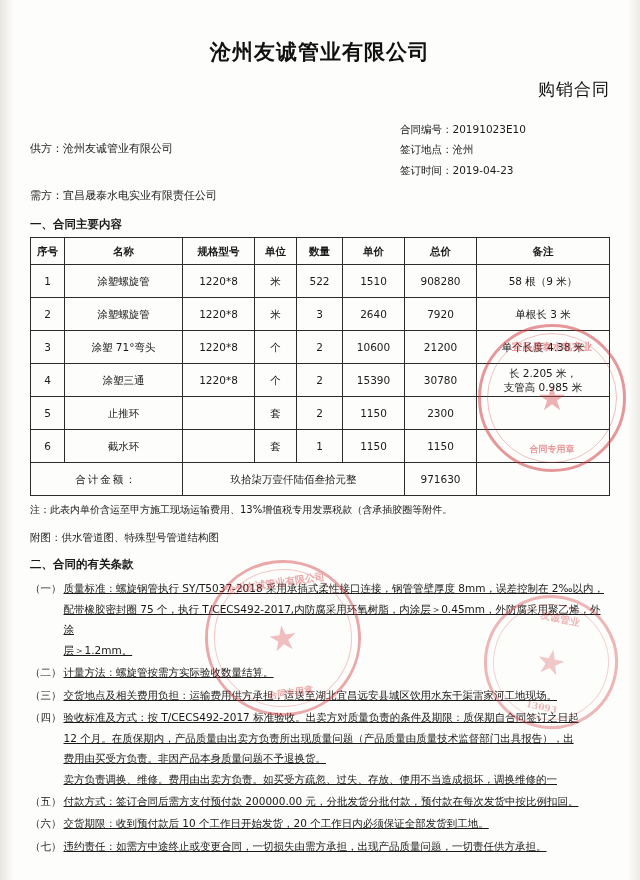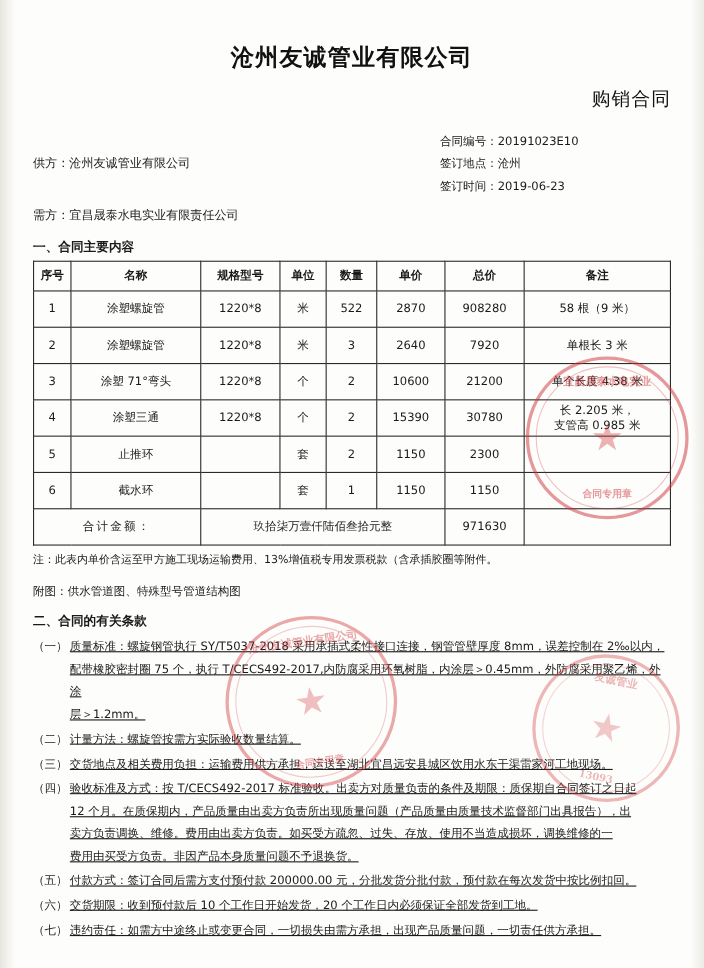--- a/index.html
+++ b/index.html
@@ -246,21 +246,21 @@
           <span>供方：</span><span>沧州友诚管业有限公司</span>
         </div>
         <div class="meta-right">
           <div class="meta-line">
             <span>合同编号：</span><span>20191023E10</span>
           </div>
           <div class="meta-line">
             <span>签订地点：</span><span>沧州</span>
           </div>
           <div class="meta-line">
-            <span>签订时间：</span><span>2019-06-23</span>
+            <span>签订时间：</span><span>2019-04-23</span>
           </div>
         </div>
       </div>
       <div class="party-row" style="margin-top:6px;">
         <div class="party-left">
           <span>需方：</span><span>宜昌晟泰水电实业有限责任公司</span>
         </div>
         <div class="meta-right"></div>
       </div>
     </div>
@@ -290,21 +290,21 @@
             <th>备注</th>
           </tr>
       </thead>
       <tbody id="tbody-rows">
           <tr>
             <td>1</td>
             <td>涂塑螺旋管</td>
             <td>1220*8</td>
             <td>米</td>
             <td>522</td>
-            <td>2870</td>
+            <td>1510</td>
             <td>908280</td>
             <td>58 根（9 米）</td>
           </tr>
           <tr>
             <td>2</td>
             <td>涂塑螺旋管</td>
             <td>1220*8</td>
             <td>米</td>
             <td>3</td>
             <td>2640</td>
@@ -385,22 +385,22 @@
           <div class="num">（三）</div>
           <div class="body">
             <p>交货地点及相关费用负担：运输费用供方承担，运送至湖北宜昌远安县城区饮用水东干渠雷家河工地现场。</p>
           </div>
         </div>
         <div class="clause">
           <div class="num">（四）</div>
           <div class="body">
             <p>验收标准及方式：按 T/CECS492-2017 标准验收。出卖方对质量负责的条件及期限：质保期自合同签订之日起</p>
             <p>12 个月。在质保期内，产品质量由出卖方负责所出现质量问题（产品质量由质量技术监督部门出具报告），出</p>
+            <p>费用由买受方负责。非因产品本身质量问题不予退换货。</p>
             <p>卖方负责调换、维修。费用由出卖方负责。如买受方疏忽、过失、存放、使用不当造成损坏，调换维修的一</p>
-            <p>费用由买受方负责。非因产品本身质量问题不予退换货。</p>
           </div>
         </div>
         <div class="clause">
           <div class="num">（五）</div>
           <div class="body">
             <p>付款方式：签订合同后需方支付预付款 200000.00 元，分批发货分批付款，预付款在每次发货中按比例扣回。</p>
           </div>
         </div>
         <div class="clause">
           <div class="num">（六）</div>

